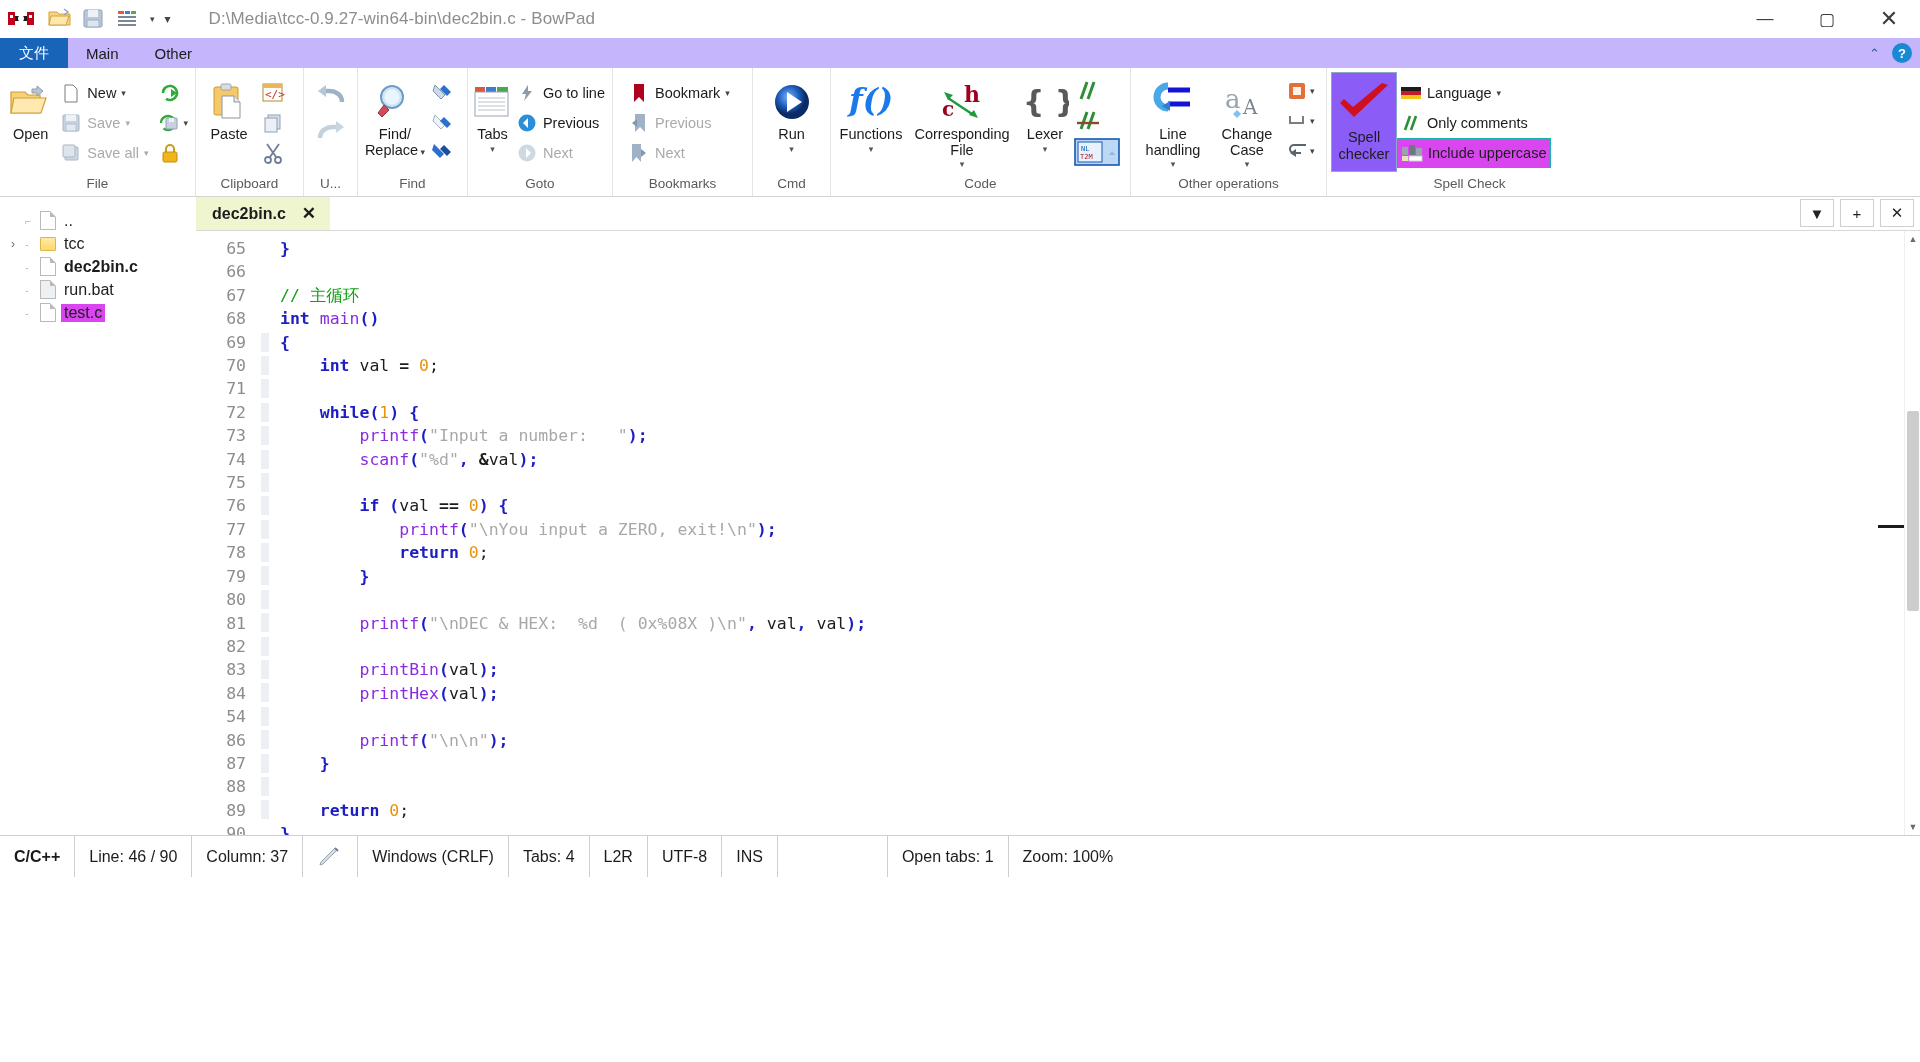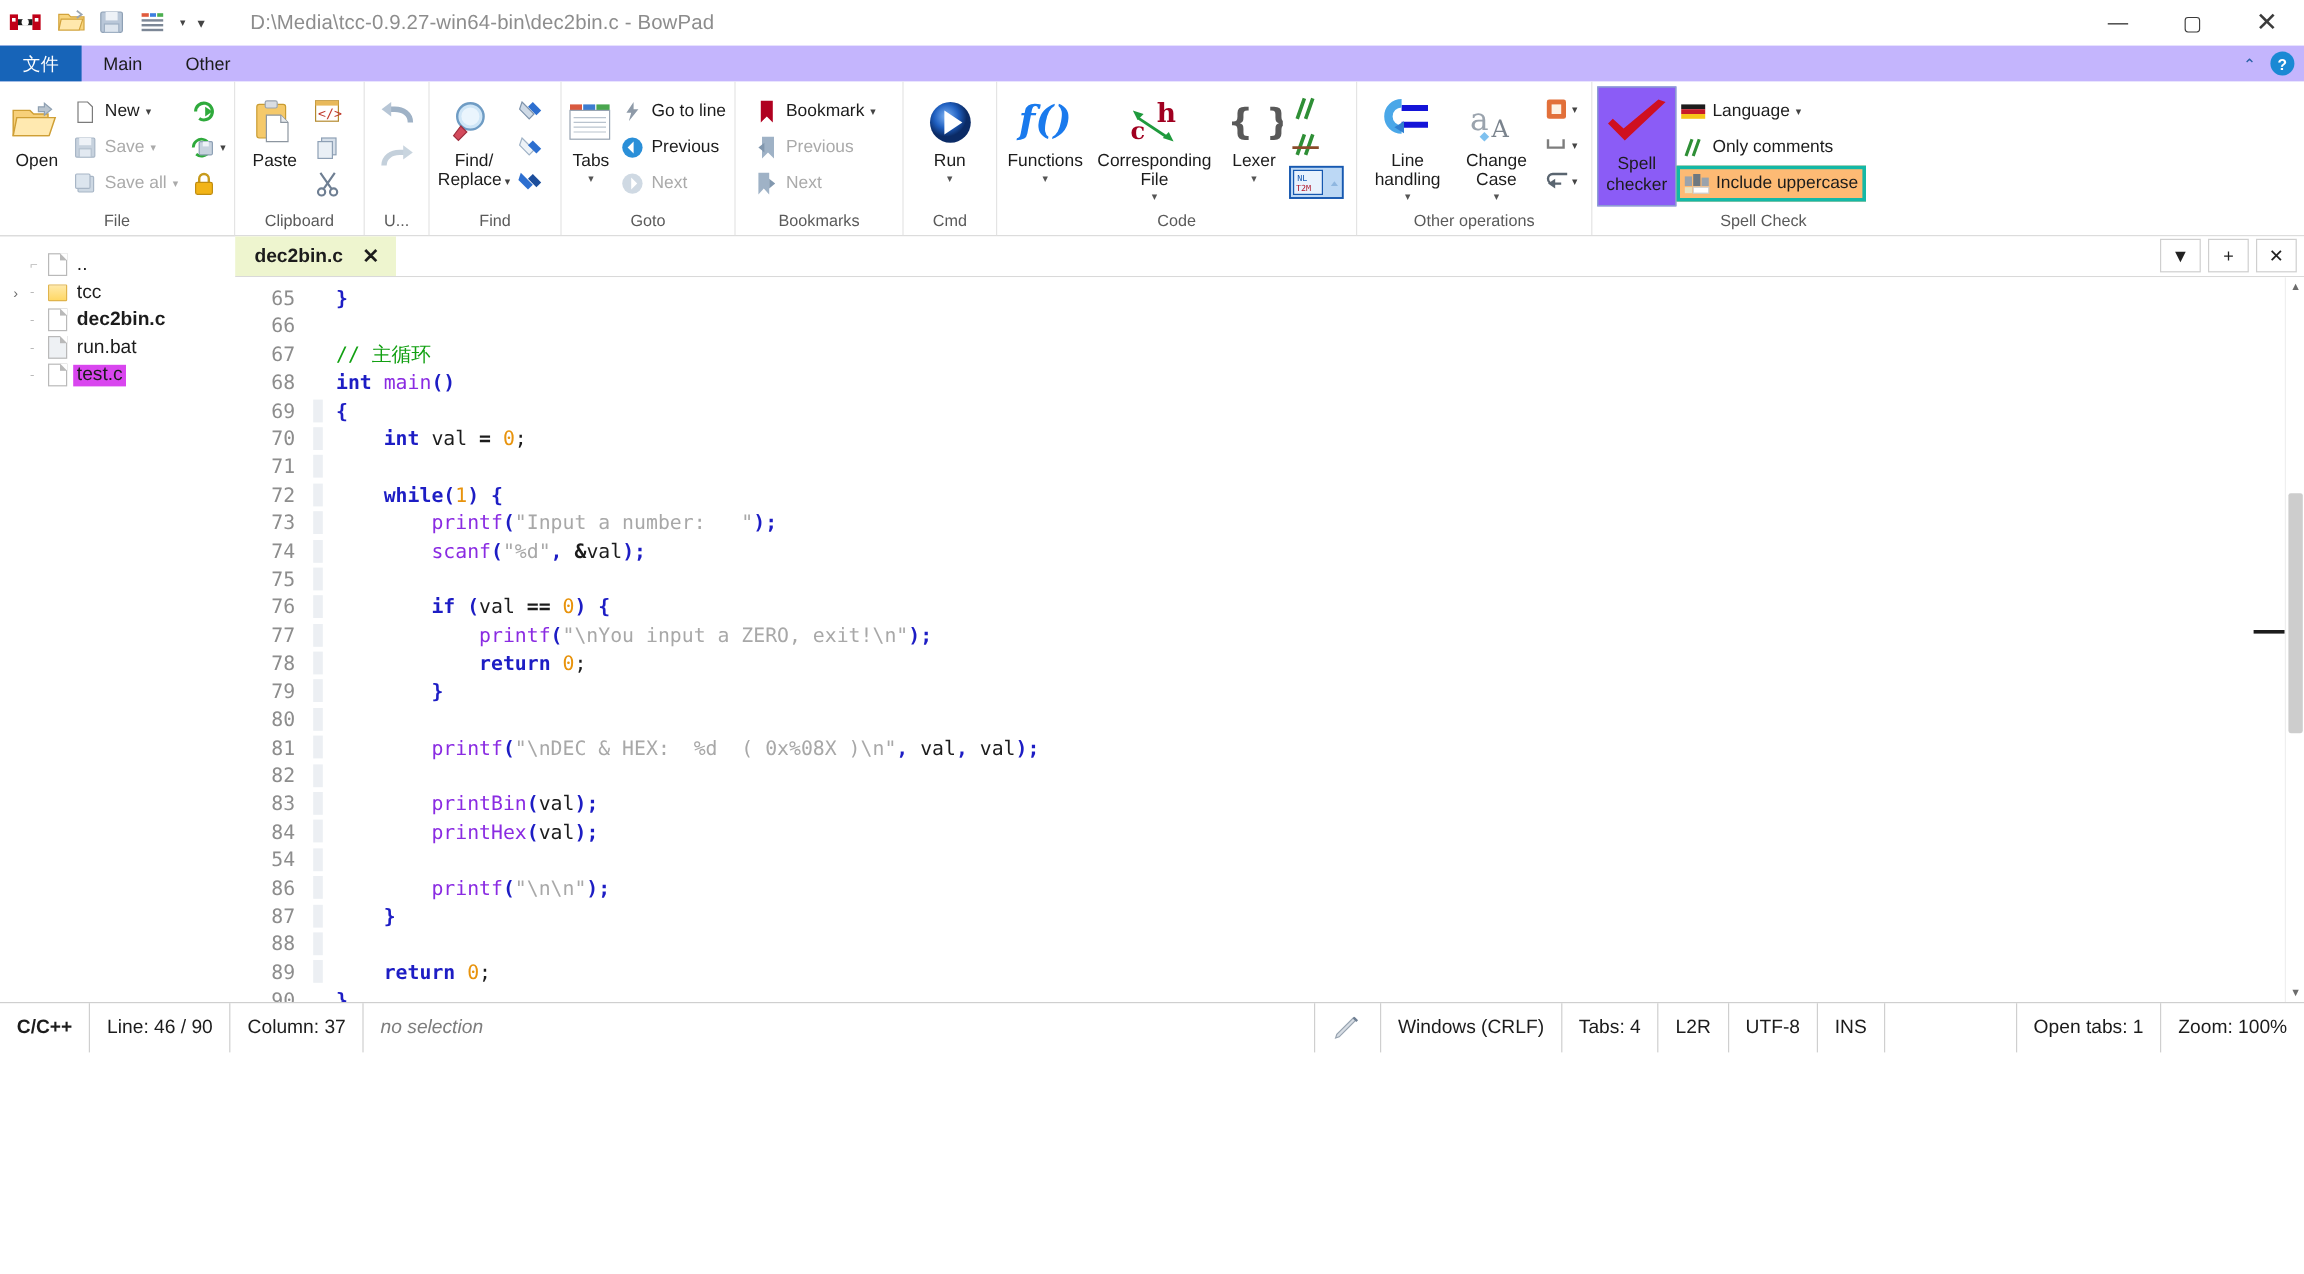--- a/index.html
+++ b/index.html
@@ -88,21 +88,21 @@
   .small-btn.dim { color: #aaaaaa; }
   .small-ico { width: 22px; height: 22px; position: relative; flex:none;
                display:flex; align-items:center; justify-content:center;}
   .icon-only { display:flex; align-items:center; justify-content:center; height:30px; width:30px;}
 
   
   .selected-btn {
     background: #8b5cf6; border: 1px solid #8aa9cb;
   }
   .highlight-item {
-    background: #fdba74; border: 3px solid #14b8a6;
+    background: #d946ef; border: 1px solid #14b8a6;
   }
 
   
   .main { display: flex; height: 638px; }
   .sidebar {
     width: 196px; background: #ffffff; padding-top: 12px;
     font-size: 16px; color: #1c1c1c; border-right: 1px solid #ffffff;
     flex: none;
   }
   .tree-item {
@@ -853,21 +853,20 @@
         <div class="down">▼</div>
       </div>
     </div>
   </div>
 </div>
 
 <div class="statusbar">
   <div class="scell bold">C/C++</div>
   <div class="scell">Line: 46 / 90</div>
   <div class="scell">Column: 37</div>
-  <div class="scell sel-note">no selection</div>
   <div class="scell">
     <span class="pen">
       <svg width="26" height="22" viewBox="0 0 26 22">
         <path d="M3 19l3-1L20 4l-2-2L4 16z" fill="#d7dde4" stroke="#97a3b0"></path>
         <path d="M18 2l3 3" stroke="#6f7f93" stroke-width="2"></path>
       </svg>
     </span>
   </div>
   <div class="scell">Windows (CRLF)</div>
   <div class="scell">Tabs: 4</div>

